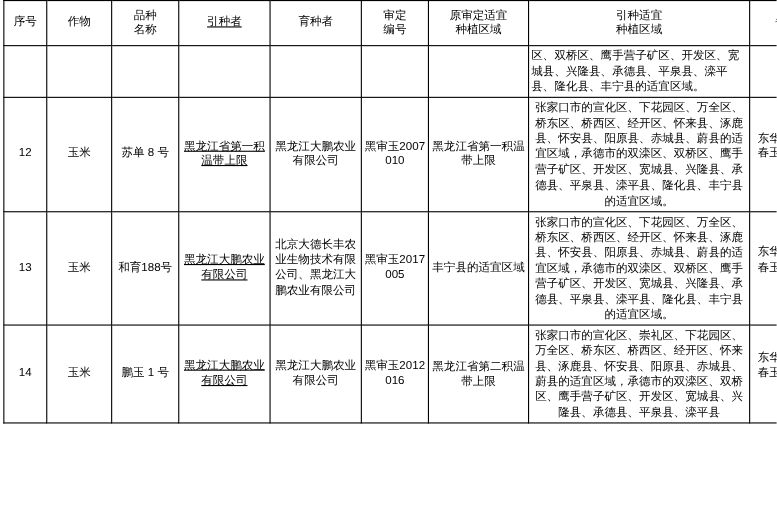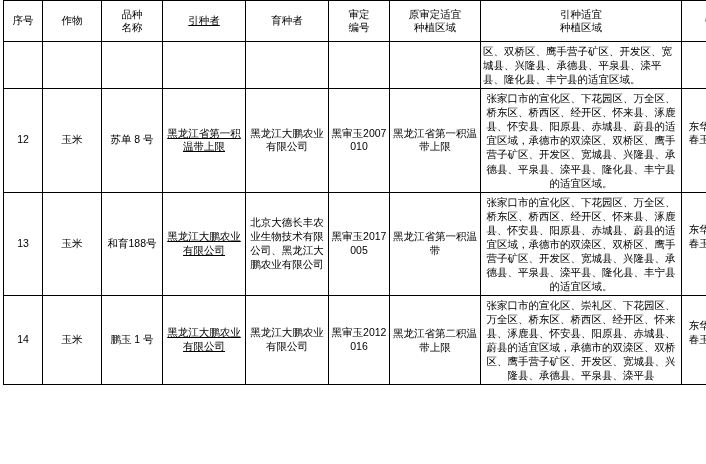--- a/index.html
+++ b/index.html
@@ -124,21 +124,21 @@
         <td class="col-remark">东华北中熟春玉米类型区</td>
       </tr>
 
       <tr>
         <td class="col-seq">13</td>
         <td class="col-crop">玉米</td>
         <td class="col-name">和育188号</td>
         <td class="col-intro">黑龙江大鹏农业有限公司</td>
         <td class="col-breeder">北京大德长丰农业生物技术有限公司、黑龙江大鹏农业有限公司</td>
         <td class="col-approval">黑审玉2017005</td>
-        <td class="col-origin">黑龙江省第一积温带</td>
+        <td class="col-origin">丰宁县的适宜区域</td>
         <td class="col-region cell-top">张家口市的宣化区、下花园区、万全区、桥东区、桥西区、经开区、怀来县、涿鹿县、怀安县、阳原县、赤城县、蔚县的适宜区域，承德市的双滦区、双桥区、鹰手营子矿区、开发区、宽城县、兴隆县、承德县、平泉县、滦平县、隆化县、丰宁县的适宜区域。</td>
         <td class="col-remark">东华北中熟春玉米类型区</td>
       </tr>
 
       <tr>
         <td class="col-seq">14</td>
         <td class="col-crop">玉米</td>
         <td class="col-name">鹏玉 1 号</td>
         <td class="col-intro">黑龙江大鹏农业有限公司</td>
         <td class="col-breeder">黑龙江大鹏农业有限公司</td>

